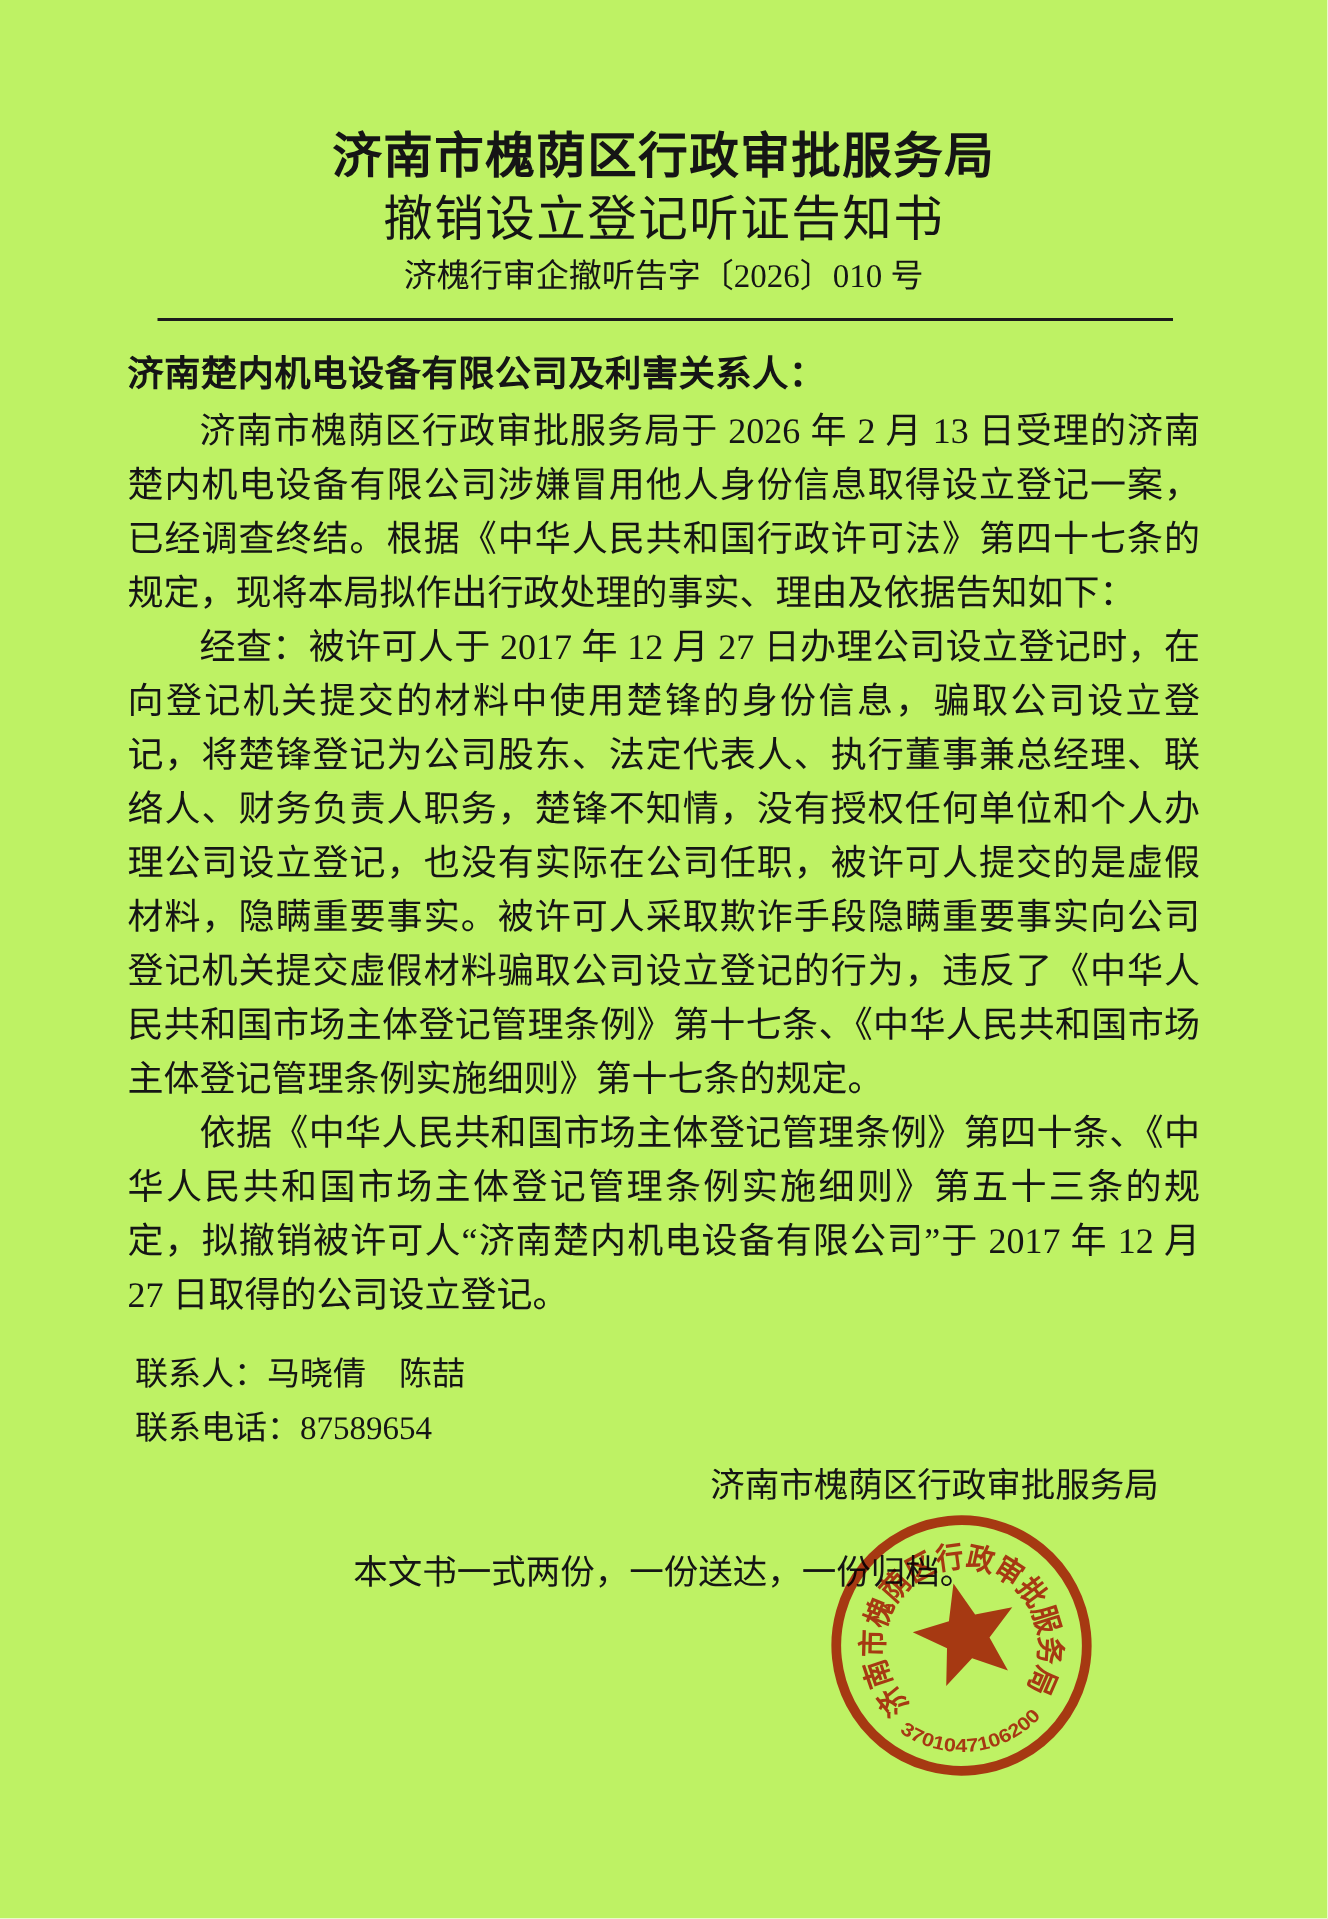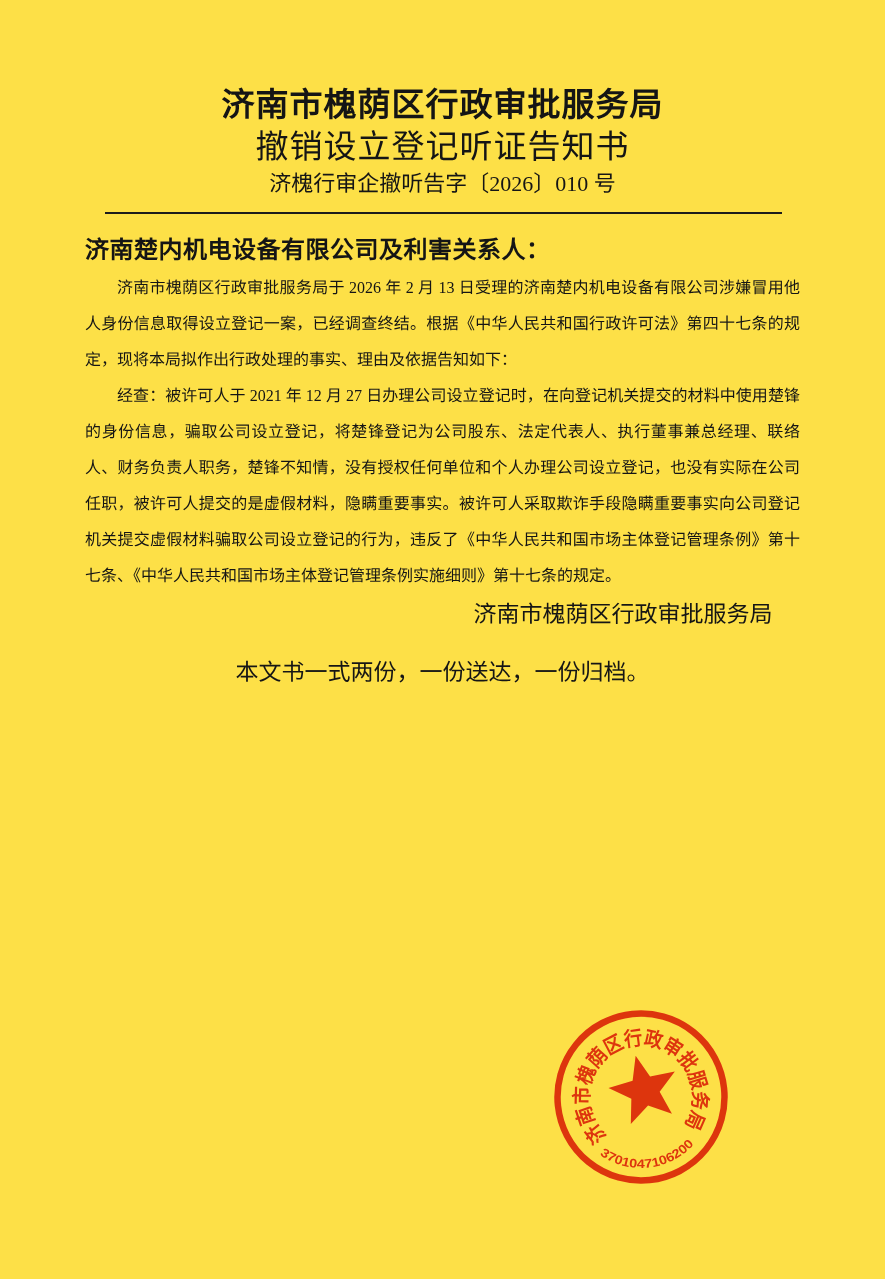--- a/index.html
+++ b/index.html
@@ -1,21 +1,21 @@
 <!DOCTYPE html>
 <html lang="zh-CN"><head>
 <meta charset="utf-8">
 <style>
   html, body { margin: 0; padding: 0; background: #ffffff; }
   .page {
     position: relative;
     width: 885px;
     height: 1279px;
     margin: 0 auto;
-    background: #fde047;
+    background: #bef264;
     overflow: hidden;
     color: #151515;
     font-family: "Liberation Serif", "DejaVu Serif", serif;
   }
   .doc { padding: 0 85px; }
 
   .title1 {
     margin-top: 84px;
     text-align: center;
     font-size: 33px;
@@ -44,21 +44,21 @@
   .addressee {
     margin-top: 20px;
     font-family: Liberation Mono, monospace;
     font-weight: bold;
     font-size: 24px;
     line-height: 36px;
     letter-spacing: 0.5px;
   }
   .para {
     margin: 0;
-    font-size: 16px;
+    font-size: 24px;
     line-height: 36px;
     text-indent: 2em;
     text-align: justify;
     text-justify: inter-ideograph;
   }
   .contact {
     margin-top: 16px;
     margin-left: 5px;
     font-size: 22px;
     line-height: 36px;
@@ -98,22 +98,27 @@
 <div class="page">
   <div class="doc">
     <div class="title1">济南市槐荫区行政审批服务局</div>
     <div class="title2">撤销设立登记听证告知书</div>
     <div class="docnum">济槐行审企撤听告字〔2026〕010 号</div>
     <div class="sep"></div>
 
     <div class="addressee">济南楚内机电设备有限公司及利害关系人：</div>
 
     <p class="para">济南市槐荫区行政审批服务局于 2026 年 2 月 13 日受理的济南楚内机电设备有限公司涉嫌冒用他人身份信息取得设立登记一案，已经调查终结。根据《中华人民共和国行政许可法》第四十七条的规定，现将本局拟作出行政处理的事实、理由及依据告知如下：</p>
-    <p class="para">经查：被许可人于 2021 年 12 月 27 日办理公司设立登记时，在向登记机关提交的材料中使用楚锋的身份信息，骗取公司设立登记，将楚锋登记为公司股东、法定代表人、执行董事兼总经理、联络人、财务负责人职务，楚锋不知情，没有授权任何单位和个人办理公司设立登记，也没有实际在公司任职，被许可人提交的是虚假材料，隐瞒重要事实。被许可人采取欺诈手段隐瞒重要事实向公司登记机关提交虚假材料骗取公司设立登记的行为，违反了《中华人民共和国市场主体登记管理条例》第十七条、《中华人民共和国市场主体登记管理条例实施细则》第十七条的规定。</p>
+    <p class="para">经查：被许可人于 2017 年 12 月 27 日办理公司设立登记时，在向登记机关提交的材料中使用楚锋的身份信息，骗取公司设立登记，将楚锋登记为公司股东、法定代表人、执行董事兼总经理、联络人、财务负责人职务，楚锋不知情，没有授权任何单位和个人办理公司设立登记，也没有实际在公司任职，被许可人提交的是虚假材料，隐瞒重要事实。被许可人采取欺诈手段隐瞒重要事实向公司登记机关提交虚假材料骗取公司设立登记的行为，违反了《中华人民共和国市场主体登记管理条例》第十七条、《中华人民共和国市场主体登记管理条例实施细则》第十七条的规定。</p>
+    <p class="para">依据《中华人民共和国市场主体登记管理条例》第四十条、《中华人民共和国市场主体登记管理条例实施细则》第五十三条的规定，拟撤销被许可人“济南楚内机电设备有限公司”于 2017 年 12 月 27 日取得的公司设立登记。</p>
 
+    <div class="contact">
+      <div>联系人：马晓倩　陈喆</div>
+      <div>联系电话：87589654</div>
+    </div>
 
     <div class="sig">
       <div class="sig-agency">济南市槐荫区行政审批服务局</div>
     </div>
 
     <div class="footer-note">本文书一式两份，一份送达，一份归档。</div>
   </div>
 
   <div class="seal">
     <svg viewBox="-95 -95 190 190" width="190" height="190" xmlns="http://www.w3.org/2000/svg">

